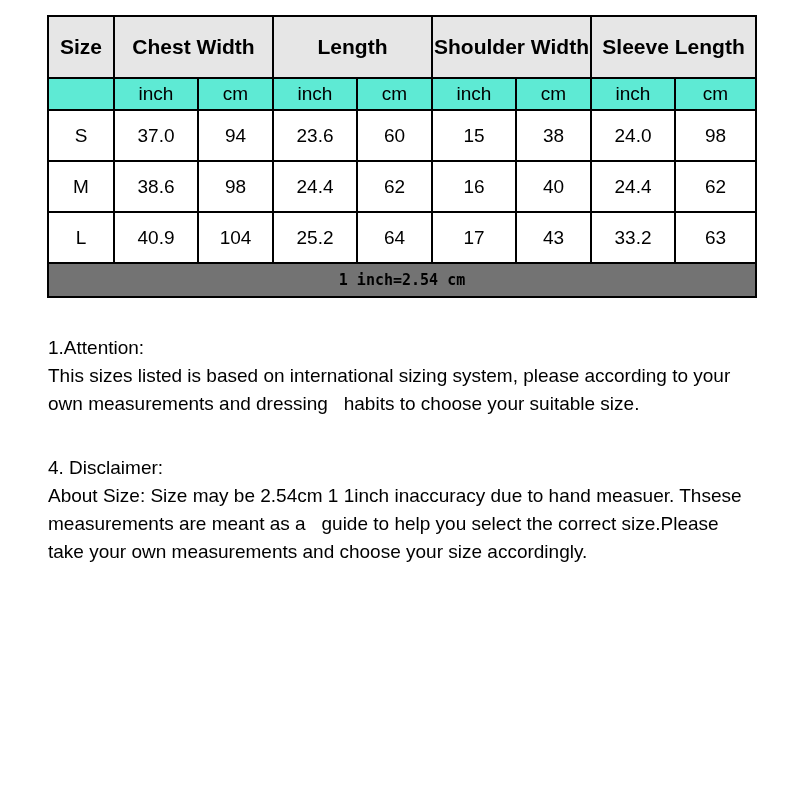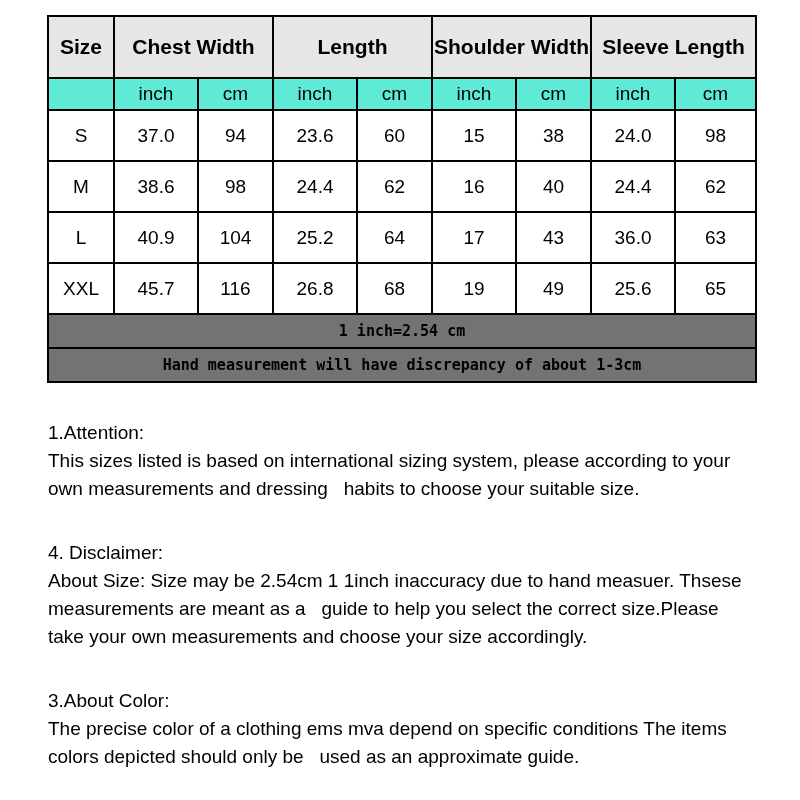--- a/index.html
+++ b/index.html
@@ -138,56 +138,37 @@
         <td>62</td>
       </tr>
       <tr class="data-row">
         <td>L</td>
         <td>40.9</td>
         <td>104</td>
         <td>25.2</td>
         <td>64</td>
         <td>17</td>
         <td>43</td>
-        <td>36.0</td>
+        <td>33.2</td>
         <td>63</td>
-      </tr>
-      <tr class="data-row">
-        <td>XXL</td>
-        <td>45.7</td>
-        <td>116</td>
-        <td>26.8</td>
-        <td>68</td>
-        <td>19</td>
-        <td>49</td>
-        <td>25.6</td>
-        <td>65</td>
       </tr>
       <tr class="note-row">
         <td colspan="9">1 inch=2.54 cm</td>
-      </tr>
-      <tr class="note-row">
-        <td colspan="9">Hand measurement will have discrepancy of about 1-3cm</td>
       </tr>
     </tbody>
   </table>
 
   <div class="text-block">
     <div class="note-section">
       <div class="sec-heading">1.Attention:</div>
       <div class="sec-body">This sizes listed is based on international sizing system, please according to your
 own measurements and dressing   habits to choose your suitable size.</div>
     </div>
     <div class="note-section">
       <div class="sec-heading">4. Disclaimer:</div>
       <div class="sec-body">About Size: Size may be 2.54cm 1 1inch inaccuracy due to hand measuer. Thsese
 measurements are meant as a   guide to help you select the correct size.Please
 take your own measurements and choose your size accordingly.</div>
     </div>
-    <div class="note-section">
-      <div class="sec-heading">3.About Color:</div>
-      <div class="sec-body">The precise color of a clothing ems mva depend on specific conditions The items
-colors depicted should only be   used as an approximate guide.</div>
-    </div>
 
   </div>
 
 </div>
 
 </body></html>

